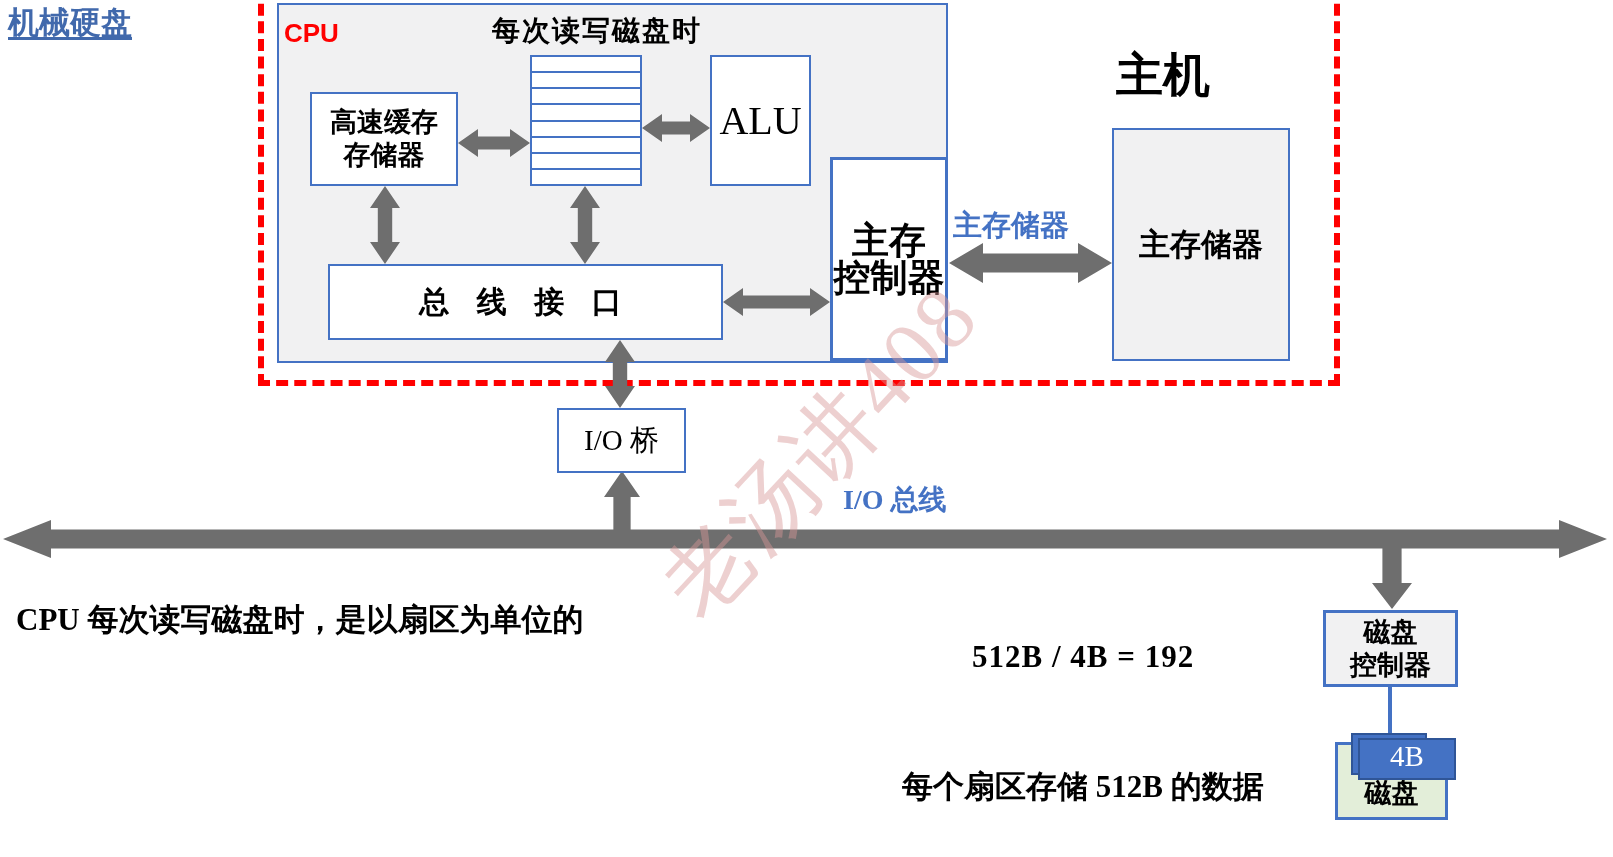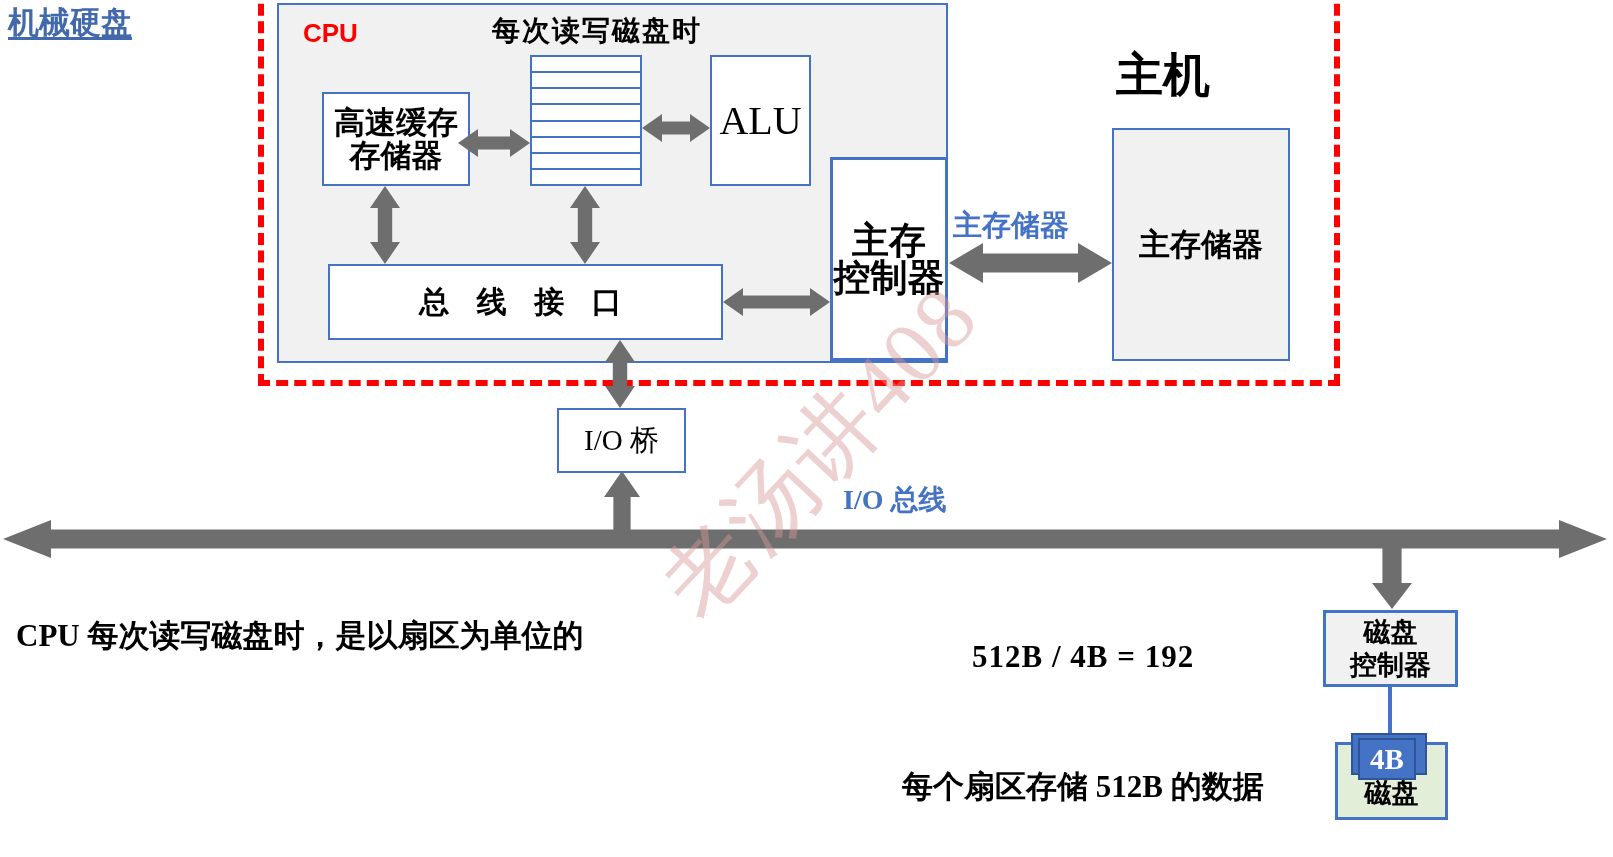--- a/index.html
+++ b/index.html
@@ -12,32 +12,32 @@
   .preline{white-space:pre-line;}
   .cn{font-weight:bold;}
 
   .title{position:absolute;left:8px;top:2px;font-size:31px;font-weight:bold;
          color:var(--title-blue);text-decoration:underline;text-underline-offset:4px;}
 
   .host-dashed{position:absolute;left:258px;top:-14px;width:1082px;height:400px;
                border:6px dashed var(--red);box-sizing:border-box;}
   .cpu-box{position:absolute;left:277px;top:3px;width:671px;height:360px;
            background:var(--box-fill);border:2px solid var(--accent);box-sizing:border-box;}
-  .cpu-label{position:absolute;left:303px;top:18px;font-size:26px;font-weight:bold;
+  .cpu-label{position:absolute;left:284px;top:18px;font-size:26px;font-weight:bold;
              color:var(--red);font-family:"Liberation Sans", sans-serif;}
   .host-label{position:absolute;left:1116px;top:44px;font-size:47px;font-weight:900;}
 
   .reg-label{position:absolute;left:492px;top:12px;font-size:28px;letter-spacing:2px;}
   .reg-stack{position:absolute;left:530px;top:55px;width:112px;height:131px;
              border:2px solid var(--accent);background:#fff;box-sizing:border-box;
              display:flex;flex-direction:column;}
   .reg-row{flex:1;border-bottom:2px solid var(--accent);}
   .reg-row:last-child{border-bottom:none;}
 
-  .cache{left:322px;top:92px;width:148px;height:94px;font-size:31px;line-height:33px;}
+  .cache{left:310px;top:92px;width:148px;height:94px;font-size:27px;line-height:33px;}
   .alu{left:710px;top:55px;width:101px;height:131px;font-size:40px;}
   .busif{left:328px;top:264px;width:395px;height:76px;font-size:30px;letter-spacing:10px;align-items:center;}
   .memctrl{left:830px;top:157px;width:118px;height:204px;font-size:37px;line-height:37px;border-width:3px;}
   .mainmem{left:1112px;top:128px;width:178px;height:233px;font-size:31px;}
   .iobridge{left:557px;top:408px;width:129px;height:65px;font-size:29px;}
   .diskctrl{left:1323px;top:610px;width:135px;height:77px;font-size:27px;line-height:33px;border-width:3px;}
   .diskbox{left:1335px;top:742px;width:113px;height:78px;font-size:27px;background:var(--disk-fill);
            align-items:flex-end;padding-bottom:8px;border-width:3px;}
 
   .blue-label{position:absolute;color:var(--label-blue);font-weight:bold;}
@@ -53,26 +53,26 @@
          100% 50%,calc(100% - 48px) 100%,calc(100% - 48px) 75%,48px 75%,48px 100%);}
   .arr-v{clip-path:polygon(50% 0,100% 22px,74% 22px,74% calc(100% - 22px),100% calc(100% - 22px),
          50% 100%,0 calc(100% - 22px),26% calc(100% - 22px),26% 22px,0 22px);}
   .arr-up{clip-path:polygon(50% 0,100% 26px,74% 26px,74% 100%,26% 100%,26% 26px,0 26px);}
   .arr-down{clip-path:polygon(50% 100%,100% calc(100% - 26px),74% calc(100% - 26px),74% 0,
             26% 0,26% calc(100% - 26px),0 calc(100% - 26px));}
 
   .connector{position:absolute;left:1388px;top:687px;width:4px;height:50px;background:var(--accent);}
   .block-shadow{position:absolute;left:1351px;top:733px;width:76px;height:42px;
                 background:var(--accent);border:2px solid var(--accent-dark);box-sizing:border-box;}
-  .block4b{position:absolute;left:1358px;top:738px;width:58px;height:42px;background:var(--accent);
+  .block4b{position:absolute;left:1358px;top:738px;width:98px;height:42px;background:var(--accent);
            border:2px solid var(--accent-dark);box-sizing:border-box;color:#fff;font-size:29px;
-           display:flex;align-items:center;justify-content:center;font-weight:bold;}
+           display:flex;justify-content:center;}
 
   .note{position:absolute;font-size:31px;}
-  .note1{left:16px;top:615px;}
+  .note1{left:16px;top:599px;}
   .calc{left:972px;top:639px;font-weight:600;letter-spacing:1px;}
   .note2{left:902px;top:766px;}
 
   .watermark{position:absolute;left:575px;top:392px;width:490px;text-align:center;
              font-size:88px;color:var(--watermark-pink);transform:rotate(-47deg);
              letter-spacing:3px;pointer-events:none;z-index:50;}
 </style>
 </head>
 <body>
 

